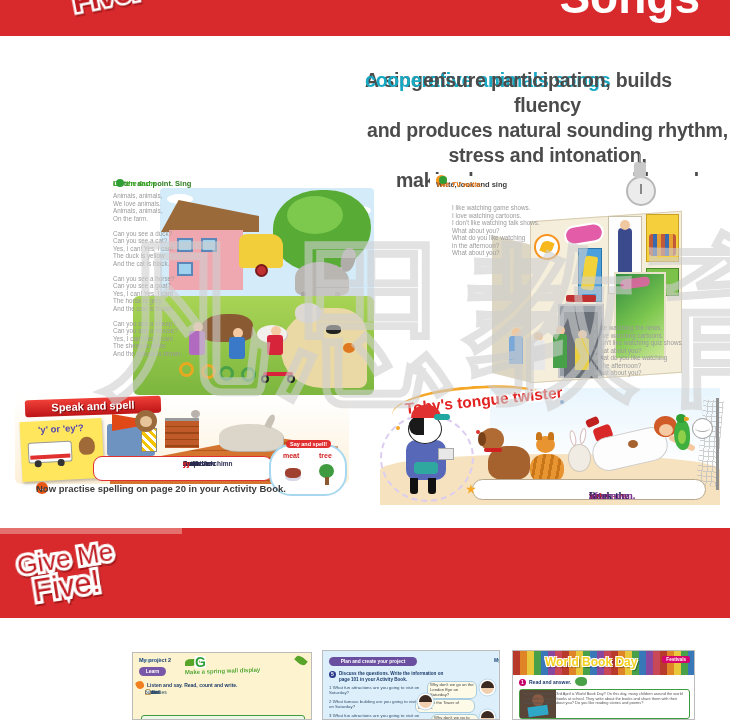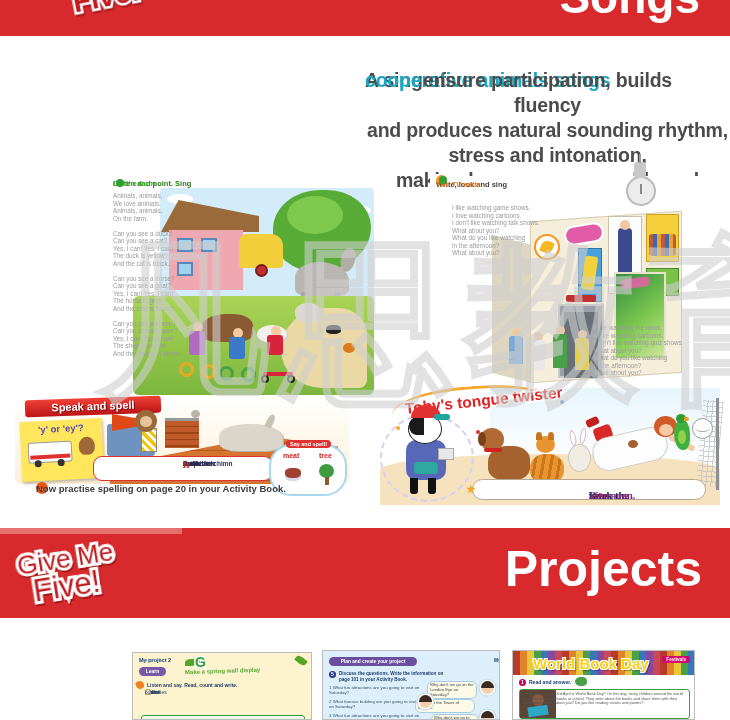--- a/index.html
+++ b/index.html
@@ -214,21 +214,21 @@
            font-size:5px;text-align:center;line-height:7px;font-weight:bold;}
   .t2-instr{left:16px;top:20px;width:112px;font-size:4.6px;font-weight:bold;color:#1a3a6b;line-height:5.5px;}
   .t2-q{left:6px;width:92px;font-size:4.4px;color:#33506e;line-height:5.2px;}
   .t2-photo{width:13px;height:13px;border-radius:50%;background:#f0d0b0;box-shadow:0 0 0 1.5px #fff,0 0 0 2.5px #bcd8ea;}
   .t2-hair{position:absolute;left:0;top:0;width:13px;height:7px;background:#3a2a22;border-radius:7px 7px 0 0;}
   .t2-bub{background:#fdfbe8;border:1px solid #a8cce0;border-radius:6px;font-size:4.2px;color:#444;
           padding:1px 2px;line-height:4.8px;}
 
   .t3-head{left:0;top:0;width:181px;height:24px;
            background:repeating-linear-gradient(90deg,#b83a2a 0 7px,#e08428 7px 14px,#e8c83a 14px 21px,#48a048 21px 28px,#3878b8 28px 35px,#8848a0 35px 42px,#c84858 42px 49px);}
-  .t3-title{left:20px;top:4px;font-size:15px;font-weight:bold;color:#f5d020;white-space:nowrap;
+  .t3-title{left:32px;top:4px;font-size:12px;font-weight:bold;color:#f5d020;white-space:nowrap;
             text-shadow:1px 1px 0 #fff,-1px 1px 0 #fff,1px -1px 0 #fff,-1px -1px 0 #fff,2px 2px 1px rgba(0,0,0,.35);}
   .t3-tag{left:auto;right:4px;top:5px;background:#d6006e;color:#fff;font-size:4.6px;font-weight:bold;padding:1px 4px;border-radius:2px;}
   .t3-step{left:6px;top:28px;width:7px;height:7px;background:#c4006a;border-radius:50%;color:#fff;
            font-size:5px;line-height:7px;text-align:center;font-weight:bold;}
   .t3-instr{left:16px;top:28px;font-size:5px;font-weight:bold;color:#1a3a6b;white-space:nowrap;}
   .t3-dragon{left:62px;top:26px;width:12px;height:9px;background:#48a048;border-radius:50% 40% 40% 50%;}
   .t3-box{left:6px;top:38px;width:171px;height:30px;border:1.5px solid #3f9b3f;border-radius:3px;background:#fff;display:flex;position:absolute;}
   .t3-photo{position:relative;width:36px;height:100%;background:#5a4638;flex:0 0 auto;}
   .t3-phead{position:absolute;left:12px;top:4px;width:12px;height:12px;background:#8a5a42;border-radius:50%;}
   .t3-pbook{position:absolute;left:8px;top:16px;width:20px;height:10px;background:#2fa8c8;transform:rotate(-8deg);}
@@ -499,21 +499,20 @@
     <div class="pband-logo">
       <span class="olwrap pl1">
         <span class="ol-stroke">Give Me</span>
         <span class="ol-fill">Give Me</span>
       </span>
       <span class="olwrap pl2">
         <span class="ol-stroke">Five!</span>
         <span class="ol-fill">Five!</span>
       </span>
     </div>
-    <div class="pband-title">Projects</div>
   </div>
 
   <div class="thumb t1">
     <div class="t1-top">
         <span>My project 2 </span>
         <span class="t1-lesson">Lesson 1</span>
       </div>
     <div class="t1-leaf" style="left:52px;top:6px;"></div>
     <div class="t1-leaf" style="left:162px;top:4px;transform:rotate(40deg);"></div>
     <div class="t1-spring">

